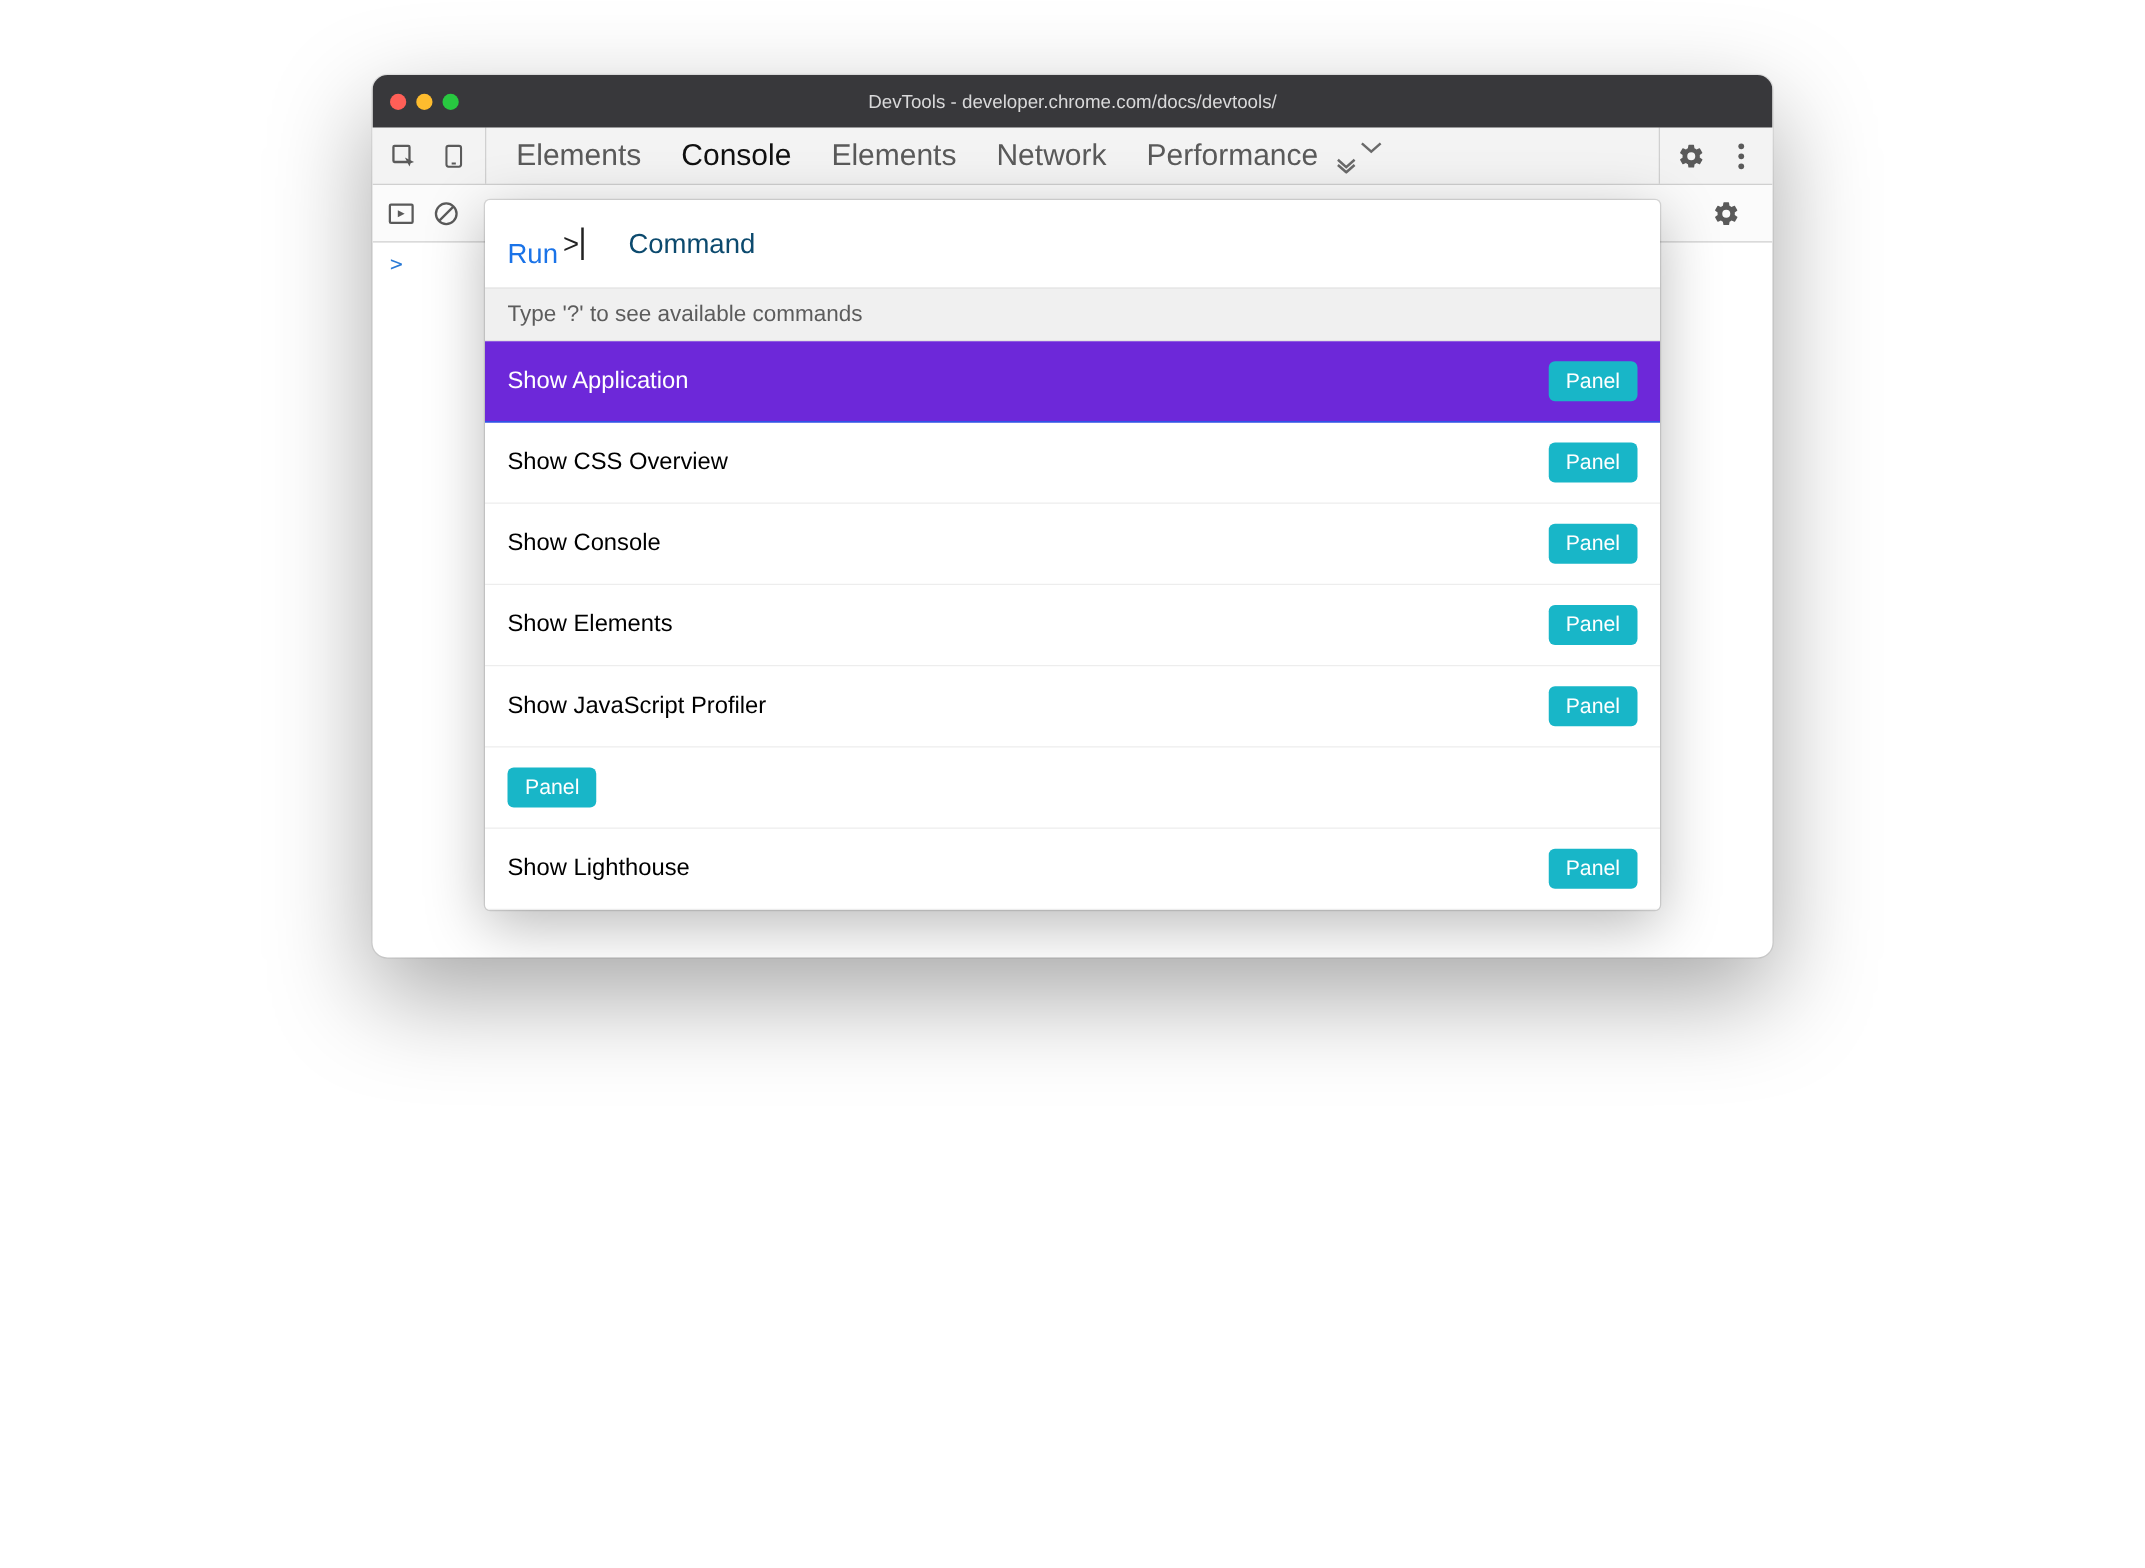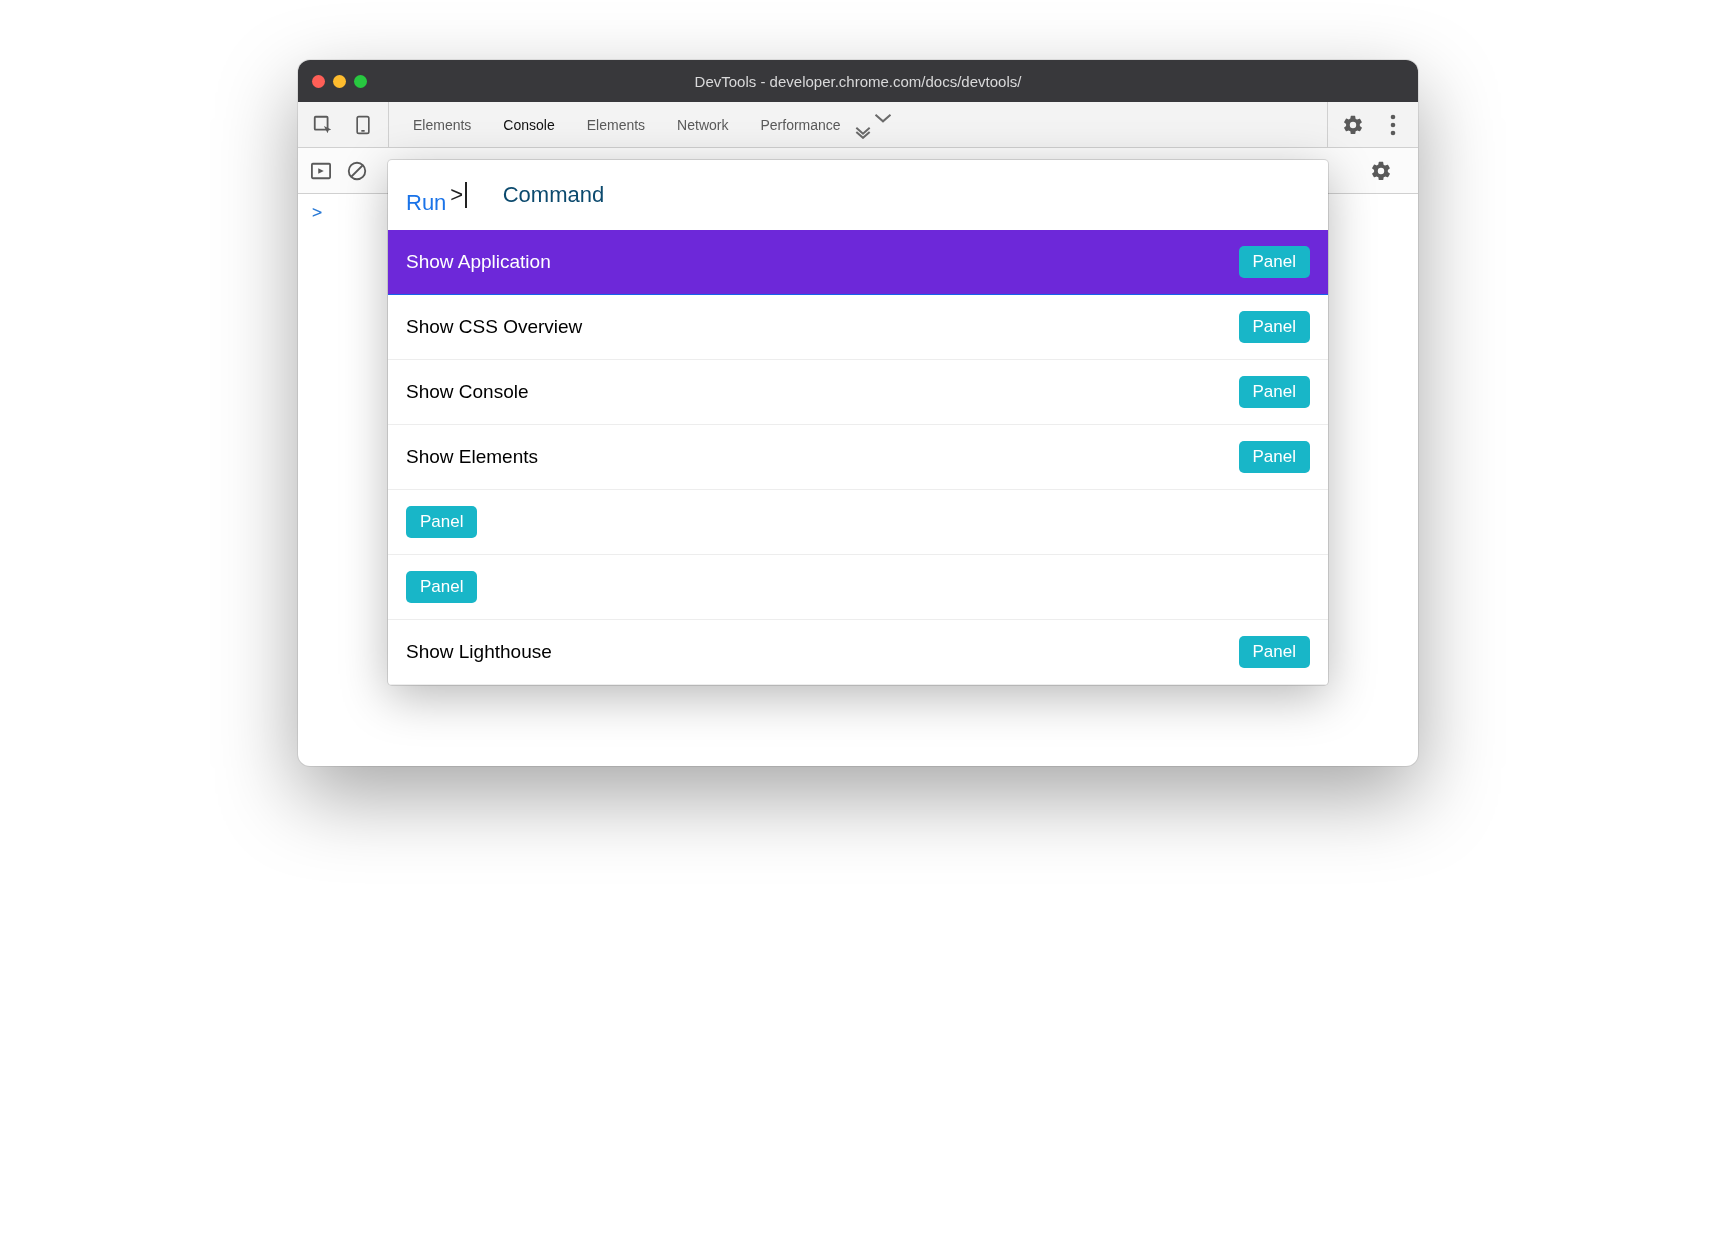--- a/index.html
+++ b/index.html
@@ -48,21 +48,21 @@
   }
   .tabbar-left {
     display: flex; align-items: center; gap: 18px;
     padding: 0 14px; border-right: 1px solid #d0d0d0;
   }
   .icon-btn {
     width: 22px; height: 22px; display: flex; align-items: center; justify-content: center;
     color: #5a5a5a; cursor: pointer;
   }
   .tabs { display: flex; align-items: center; gap: 32px; padding: 0 24px; flex: 1; }
-  .tab { font-size: 14px; color: #5a5a5a; cursor: pointer; white-space: nowrap; }
+  .tab { font-size: 24px; color: #5a5a5a; cursor: pointer; white-space: nowrap; }
   .tab.active { color: #111; font-weight: 500; }
   .more-tabs { font-size: 20px; color: #6a6a6a; cursor: pointer; }
   .tabbar-right {
     display: flex; align-items: center; gap: 18px; padding: 0 14px;
     border-left: 1px solid #d0d0d0;
   }
   .subbar {
     height: 46px;
     border-bottom: 1px solid #d0d0d0;
     display: flex; align-items: center;
@@ -215,38 +215,40 @@
     <span class="prompt">&gt;</span>
   </div>
 
   <div class="cmdmenu">
     <div class="cmdmenu-input">
       <span class="cmdmenu-run">Run</span>
       <span class="cmdmenu-gt">&gt;</span>
       <span class="cmdmenu-cursor"></span>
       <span class="cmdmenu-placeholder">Command</span>
     </div>
+    <div class="cmdmenu-hint">Type '?' to see available commands</div>
     <div class="cmdmenu-list">
       <div class="cmdmenu-item selected">
         <span class="label">Show Application</span>
         <span class="badge">Panel</span>
       </div>
       <div class="cmdmenu-item">
         <span class="label">Show CSS Overview</span>
         <span class="badge">Panel</span>
       </div>
       <div class="cmdmenu-item">
         <span class="label">Show Console</span>
         <span class="badge">Panel</span>
       </div>
       <div class="cmdmenu-item">
         <span class="label">Show Elements</span>
         <span class="badge">Panel</span>
       </div>
       <div class="cmdmenu-item">
+        <span class="label">Show JavaScript Profiler</span>
         <span class="badge">Panel</span>
       </div>
       <div class="cmdmenu-item">
         <span class="badge">Panel</span>
       </div>
       <div class="cmdmenu-item">
         <span class="label">Show Lighthouse</span>
         <span class="badge">Panel</span>
       </div>
     </div>

